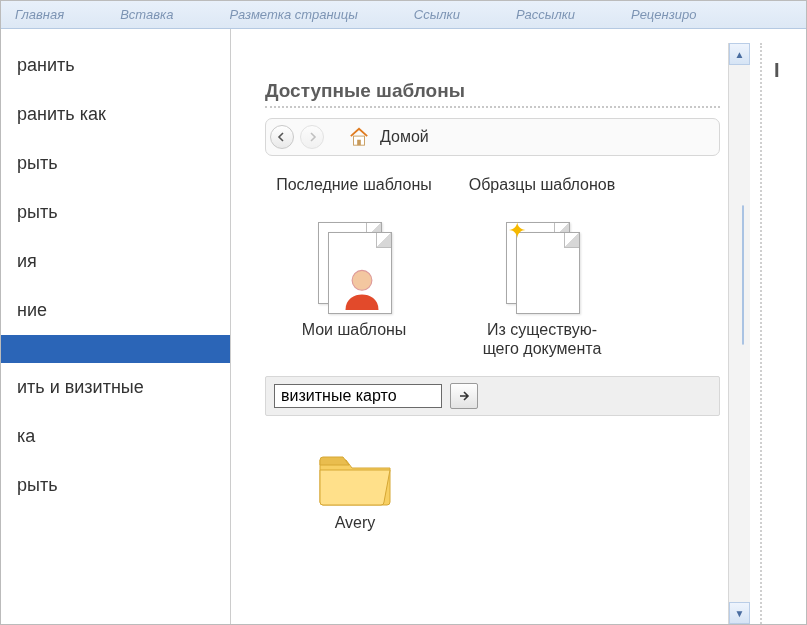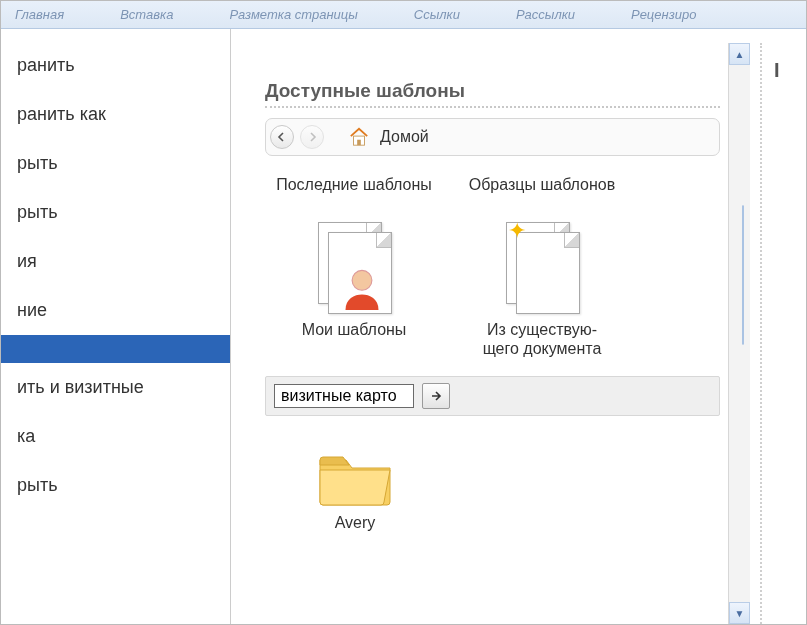--- a/index.html
+++ b/index.html
@@ -73,21 +73,21 @@
       position: absolute; left: 26px; top: 44px; width: 44px; height: 44px;
     }
     .office-row {
       display: flex; align-items: center; gap: 8px; margin-top: 8px;
       background: #efefef; border: 1px solid #d7d7d7; padding: 6px 8px;
       border-radius: 2px;
     }
     .office-label { flex: 1; font-size: 17px; color: #333; white-space: nowrap; overflow: hidden; }
     .search-box {
       border: 1px solid #6a6a6a; background: #fff; padding: 2px 6px;
-      font-size: 16px; width: 140px; white-space: nowrap; overflow: hidden;
+      font-size: 16px; width: 168px; white-space: nowrap; overflow: hidden;
     }
     .go-btn {
       width: 28px; height: 26px; border: 1px solid #9a9a9a;
       background: linear-gradient(#fefefe,#e3e3e3); display: flex;
       align-items: center; justify-content: center; cursor: pointer;
       border-radius: 2px;
     }
     .folders { display: flex; padding: 30px 10px 0 30px; }
     .folder-tile { width: 120px; text-align: center; cursor: pointer; }
     .folder-icon { width: 78px; height: 60px; margin: 0 auto 8px; }

